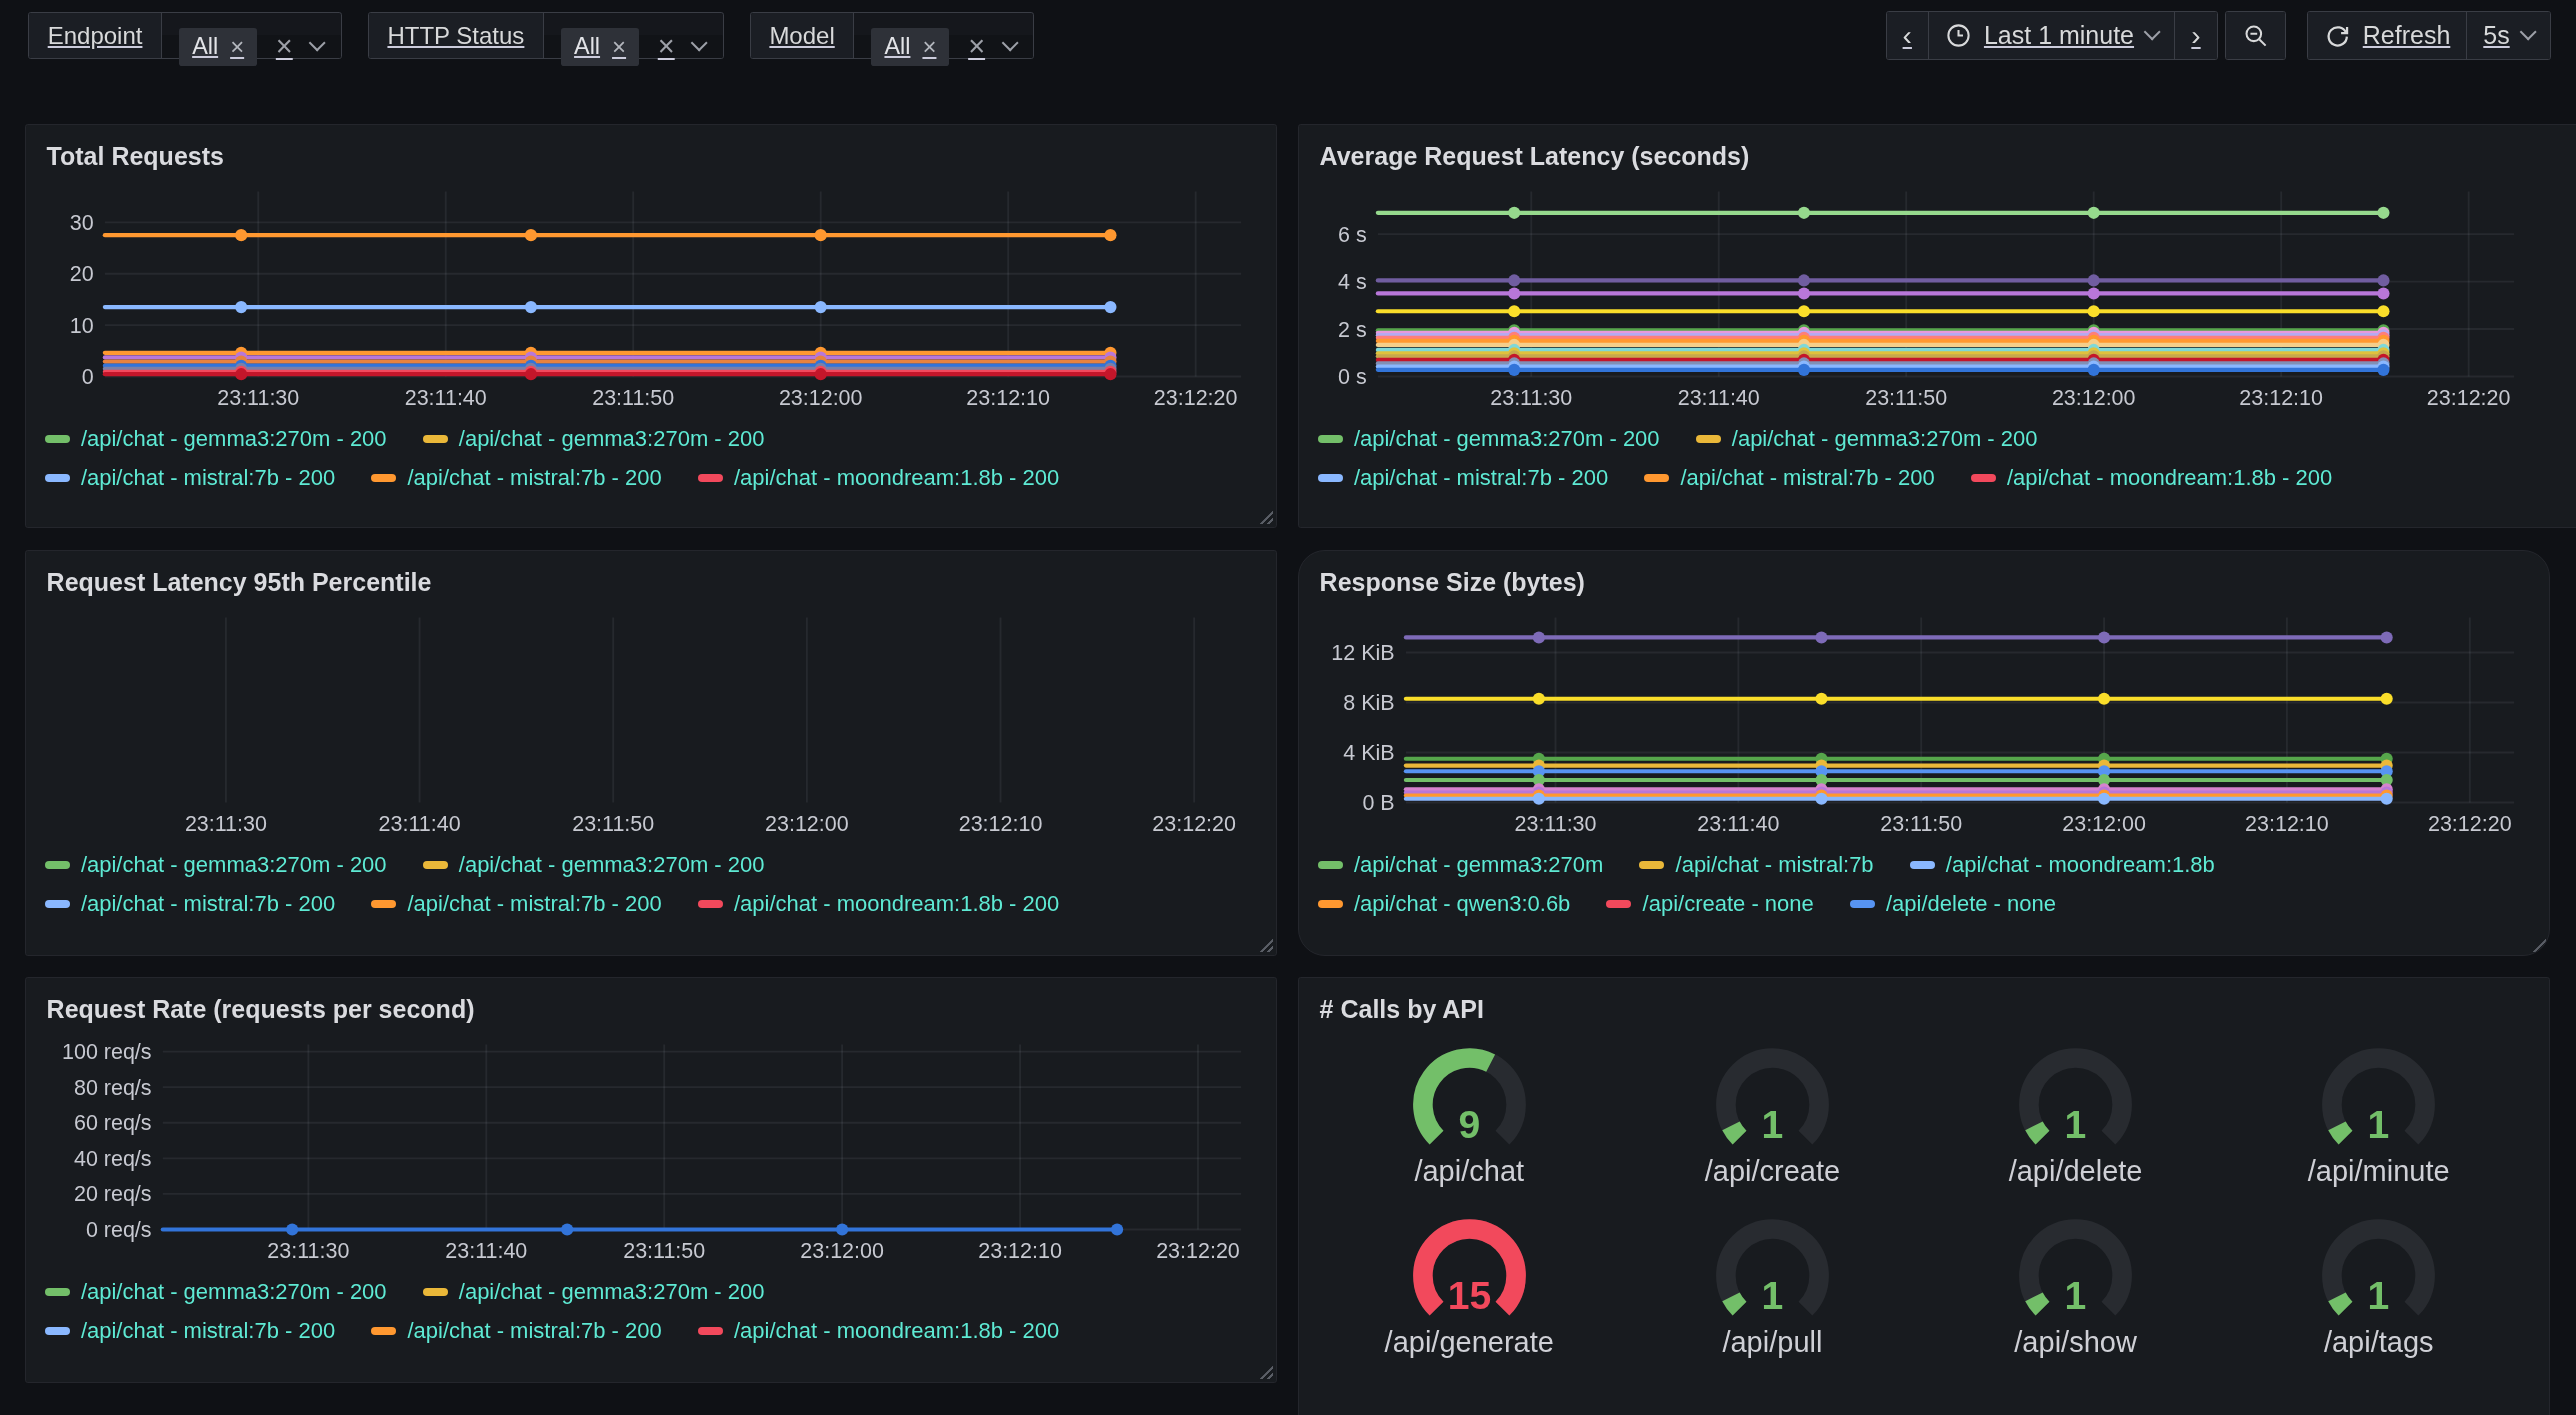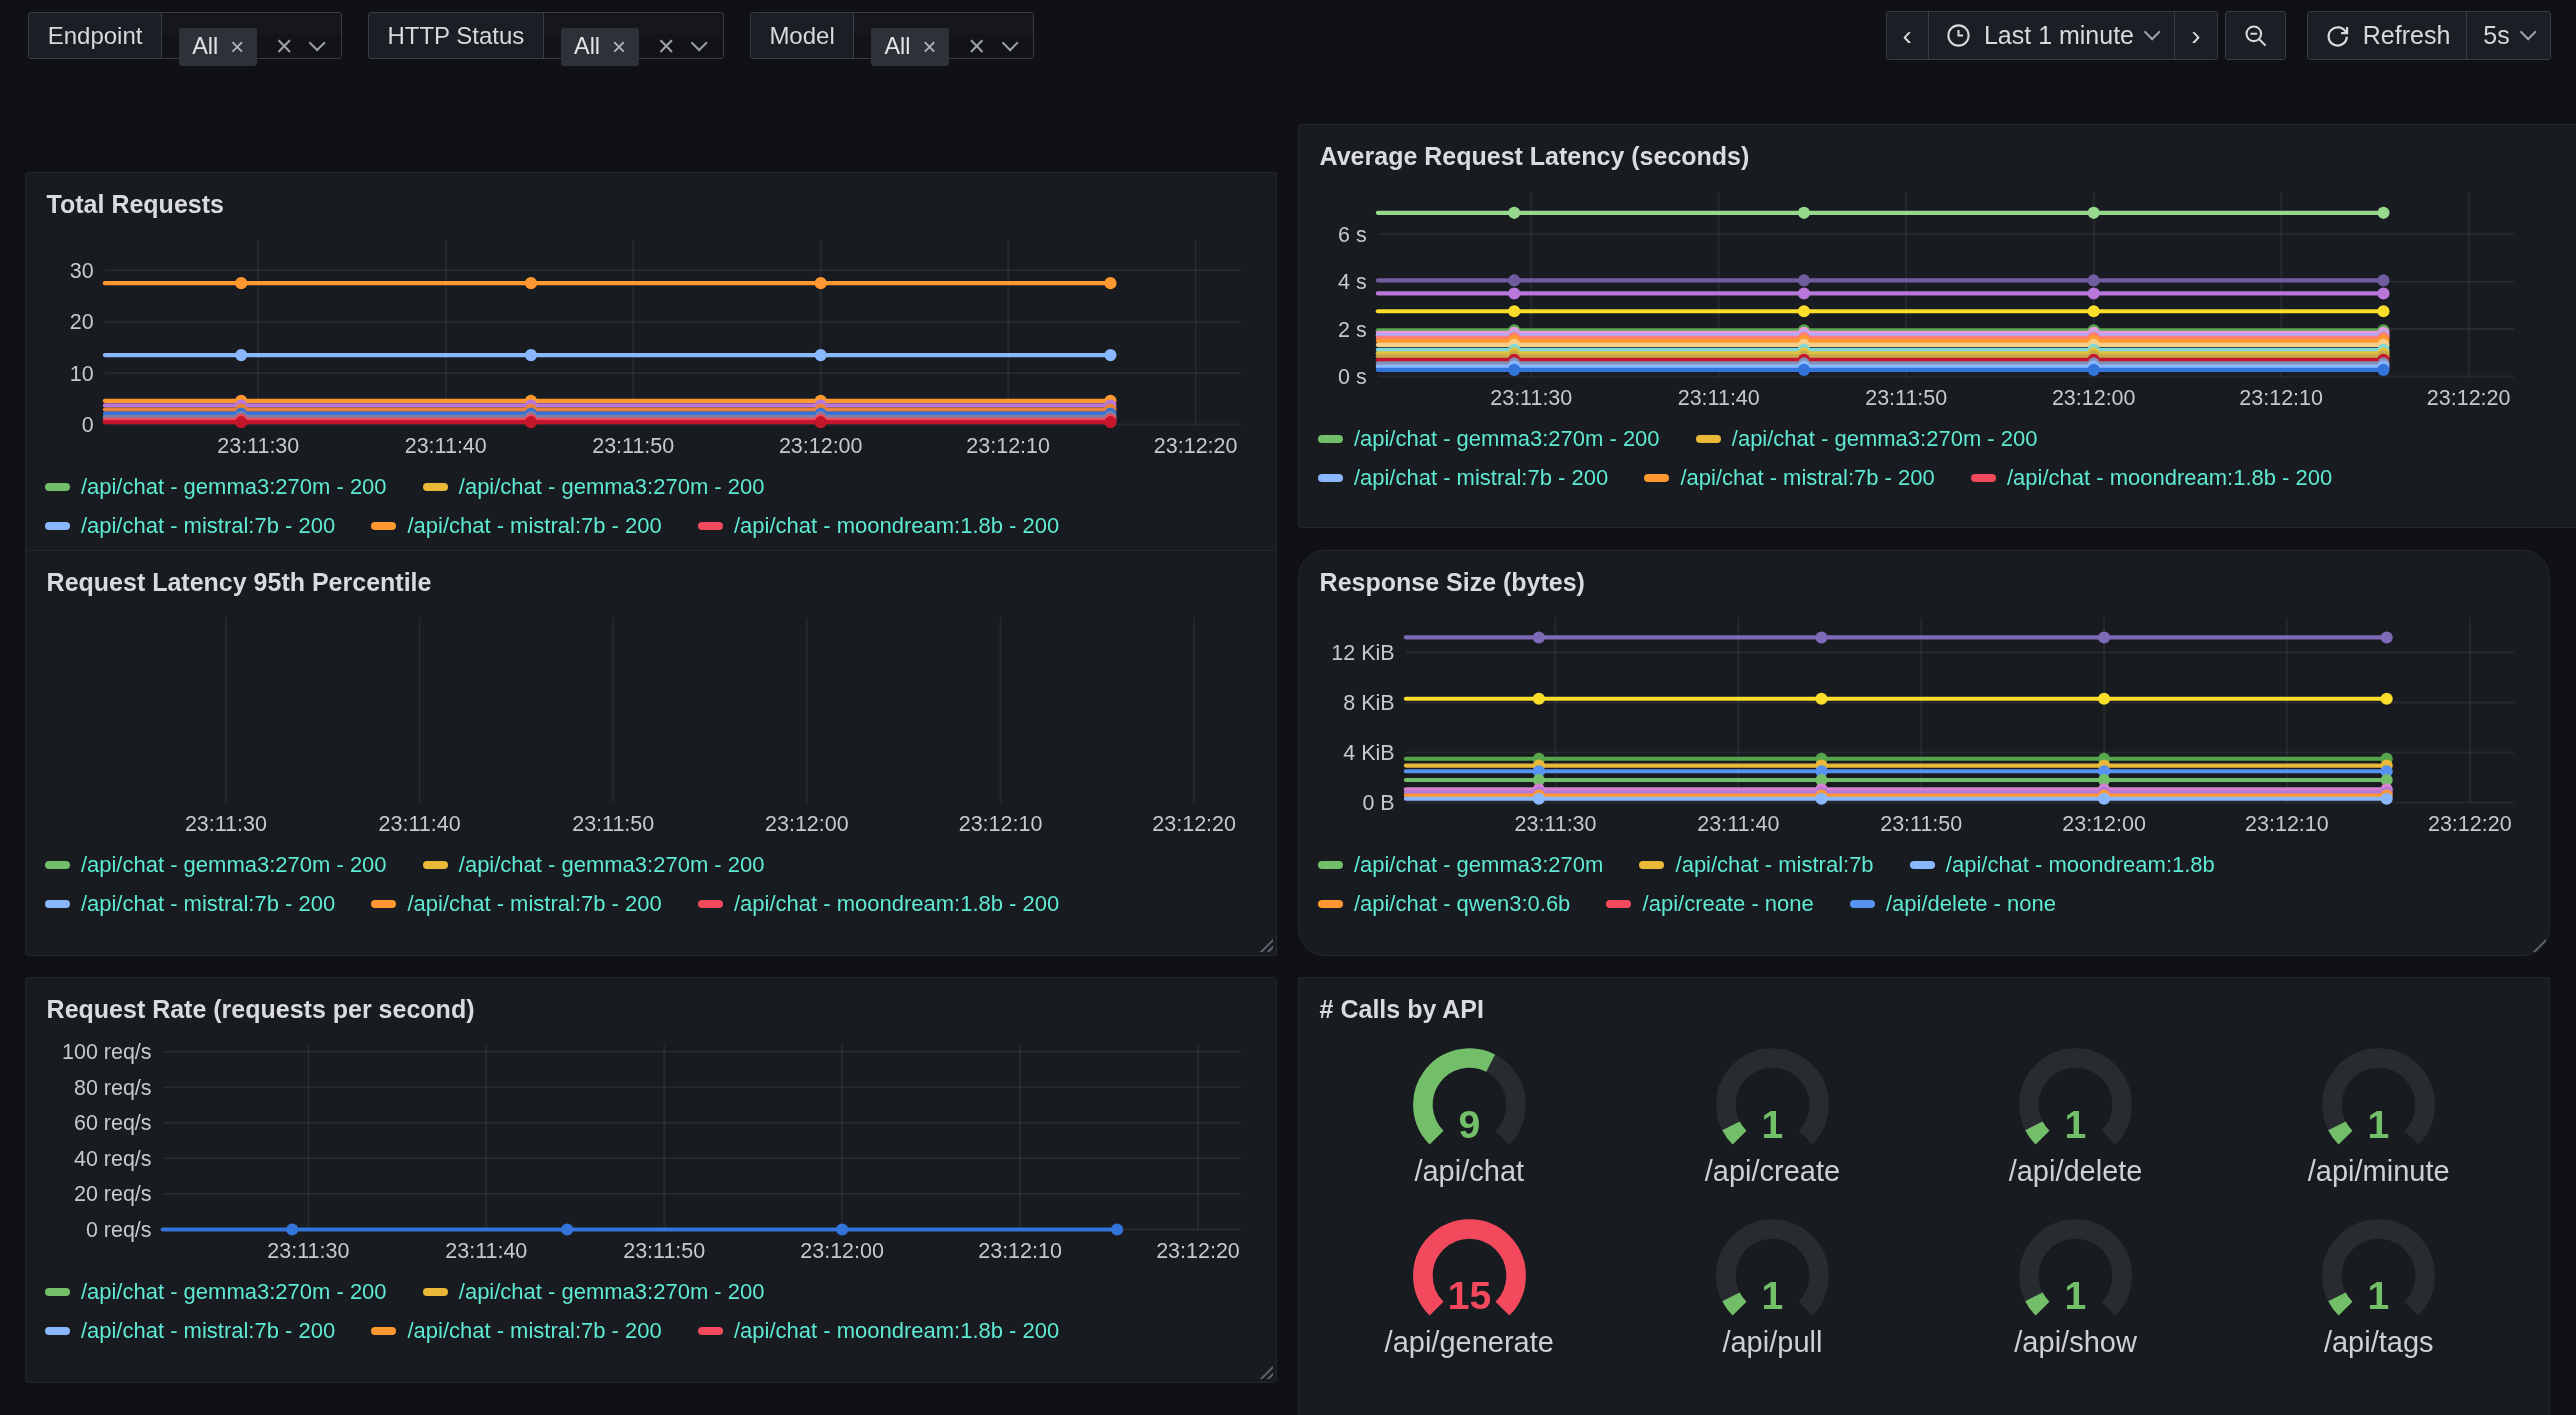--- a/index.html
+++ b/index.html
@@ -2,39 +2,39 @@
 <html style="font-size:15px"><head>
 <meta charset="utf-8">
 <style>
   html,body{margin:0;padding:0;}
   body{
     width:2576px;height:1415px;position:relative;overflow:hidden;
     background:#0f1115;color:#CCCCDC;
     font-family:"Liberation Sans","DejaVu Sans",sans-serif;
   }
   
-  .toolbar{position:absolute;left:28px;top:11.2px;right:25px;display:flex;justify-content:space-between;align-items:center;}
+  .toolbar{position:absolute;left:28px;top:11.2px;right:25px;display:flex;justify-content:space-between;align-items:center;text-decoration:underline;}
   .filters{display:flex;gap:26px;}
   .filter-group{display:flex;align-items:stretch;height:47px;border:0.9px solid #3a3d45;border-radius:2.8px;background:#15171c;box-sizing:border-box;}
   .filter-label{display:flex;align-items:center;padding:0 18.7px;font-size:24px;color:#d8d9da;background:#1b1e24;border-right:0.9px solid #3a3d45;border-radius:1.9px 0 0 1.9px;}
   .filter-value{display:flex;align-items:center;padding:0 17px;gap:18.7px;background:#111317;border-radius:0 1.9px 1.9px 0;margin-top:22px;}
   .chip{display:flex;align-items:center;gap:12px;background:#2e3138;border-radius:2.8px;padding:5.6px 13px;font-size:23.4px;color:#e3e4e8;cursor:pointer;}
   .chip-x{color:#b3b6bd;font-size:24px;line-height:1;}
   .clear-x{color:#9da0a8;font-size:29px;line-height:1;cursor:pointer;}
   .caret{width:10.3px;height:10.3px;border-right:2.8px solid #9da0a8;border-bottom:2.8px solid #9da0a8;transform:rotate(45deg);margin-top:-6.5px;cursor:pointer;}
   .time-controls{display:flex;align-items:center;gap:20.6px;}
   .tc-left{display:flex;gap:7.5px;}
   .btn-group{display:flex;border:0.9px solid #3a3d45;border-radius:2.8px;overflow:hidden;}
   .tp-btn{display:flex;align-items:center;gap:12px;background:#1b1e24;border:none;border-right:0.9px solid #3a3d45;color:#d8d9da;font-size:25px;padding:0 16px;height:47px;font-family:inherit;cursor:pointer;box-sizing:border-box;}
   .btn-group .tp-btn:last-child{border-right:none;}
   .tp-btn .glyph{font-size:28px;line-height:1;color:#d8d9da;}
   .tp-btn svg{display:block;}
   
   .panel{position:absolute;background:#181b1f;border:0.9px solid #24262c;border-radius:2.8px;padding:11.2px 18.7px 7.5px;box-sizing:border-box;overflow:hidden;}
-  #p-total   {left:25px;  top:124px; width:1252px;height:404px;margin-top:48px;}
+  #p-total   {left:25px;  top:124px; width:1252px;height:404px;}
   #p-latency {left:1298px;top:124px; width:1362px;height:404px;}
   #p-p95     {left:25px;  top:550px; width:1252px;height:406px;}
   #p-size    {left:1298px;top:550px; width:1252px;height:406px;border-radius:27px;}
   #p-rate    {left:25px;  top:977px;width:1252px;height:406px;}
   #p-calls   {left:1298px;top:977px;width:1252px;height:510px;}
   .panel-title{font-size:25px;font-weight:600;color:#dadbdf;margin:5.6px 0 0 1.9px;cursor:pointer;}
   .chart{width:100%;height:228px;margin-top:13px;position:relative;}
   .chart svg{overflow:visible;display:block;}
   .legend{margin-top:7.5px;}
   .legend-row{display:flex;align-items:center;height:39px;}

